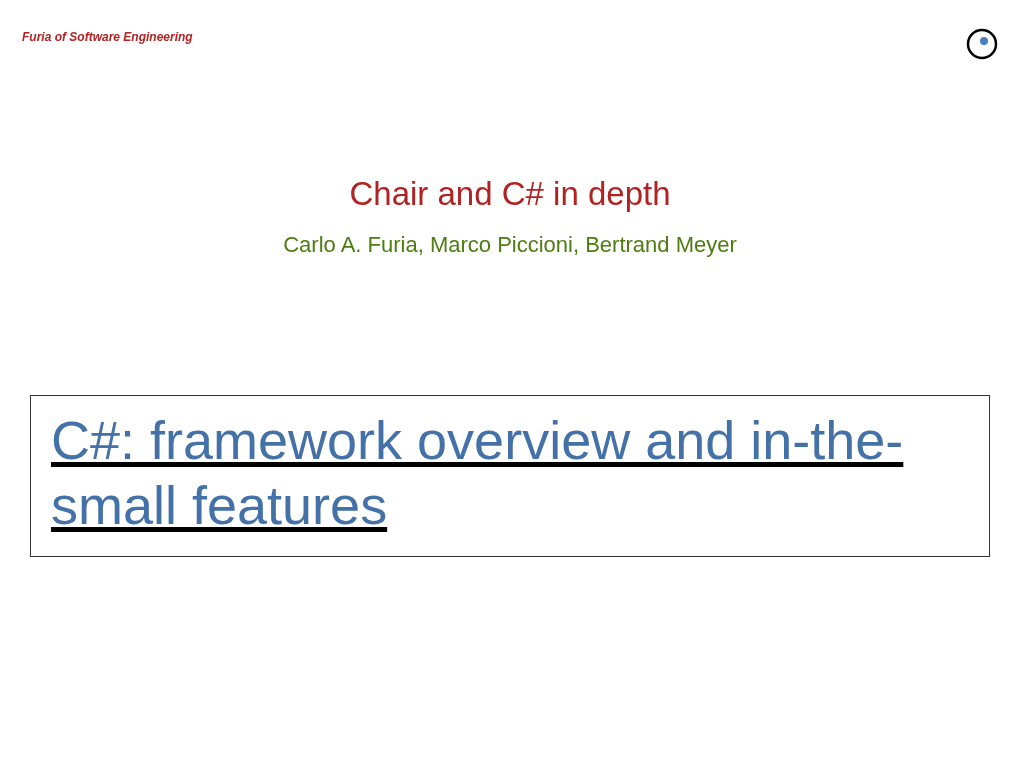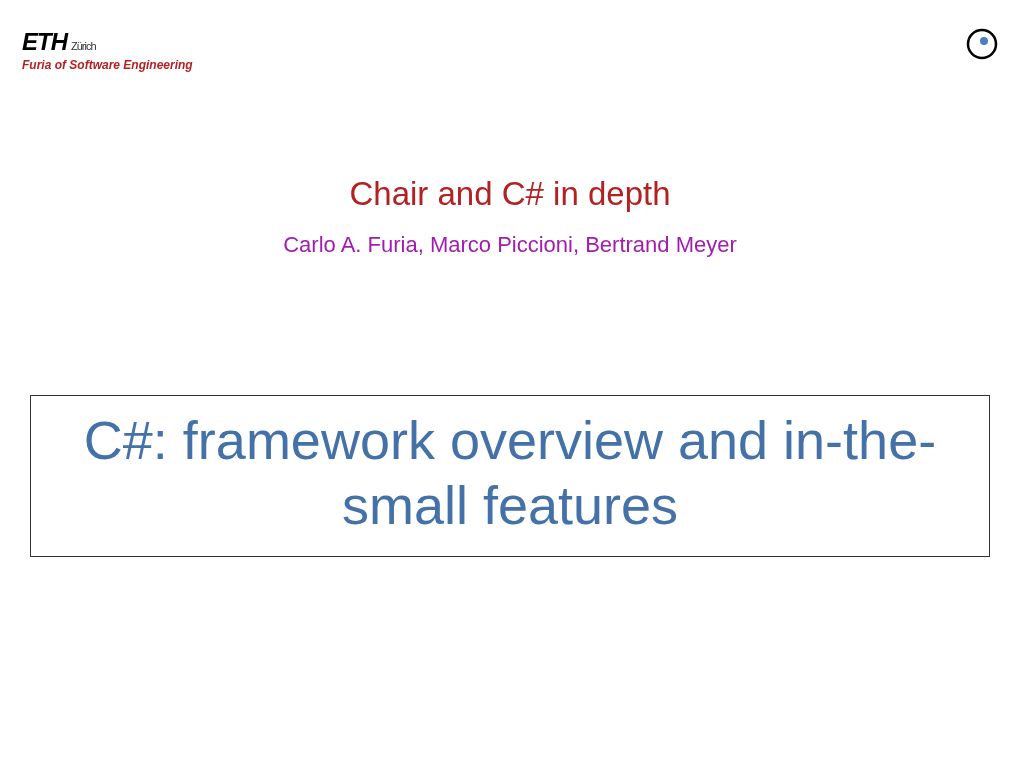--- a/index.html
+++ b/index.html
@@ -69,49 +69,46 @@
       color: #b22222;
       font-size: 33px;
       font-weight: normal;
     }
     .authors {
       position: absolute;
       top: 232px;
       left: 0;
       right: 0;
       text-align: center;
-      color: #a21caf;
+      color: #4d7c0f;
       font-size: 22px;
       font-weight: normal;
     }
     .lecture-box {
       position: absolute;
       top: 395px;
       left: 30px;
       right: 30px;
       border: 1px solid #333;
       padding: 12px 20px 18px 20px;
-      text-align: center;
+      text-align: left;
+      text-decoration: underline;
     }
     .lecture-title {
       color: #4472a8;
       font-size: 54px;
       font-weight: normal;
       line-height: 1.2;
     }
   </style>
 </head>
 <body>
 
 <div class="header">
   <div class="eth-logo">
-    <div class="eth-text">
-      <span>ETH</span>
-      <span class="eth-zurich">Zürich</span>
-    </div>
     <div class="chair-text">Furia of Software Engineering</div>
   </div>
   <div class="circle-logo">
     <svg viewBox="0 0 32 32">
       <circle cx="16" cy="16" r="14" fill="none" stroke="#000" stroke-width="2.5"></circle>
       <circle cx="18" cy="13" r="4" fill="#4a7fc4"></circle>
     </svg>
   </div>
 </div>
 

